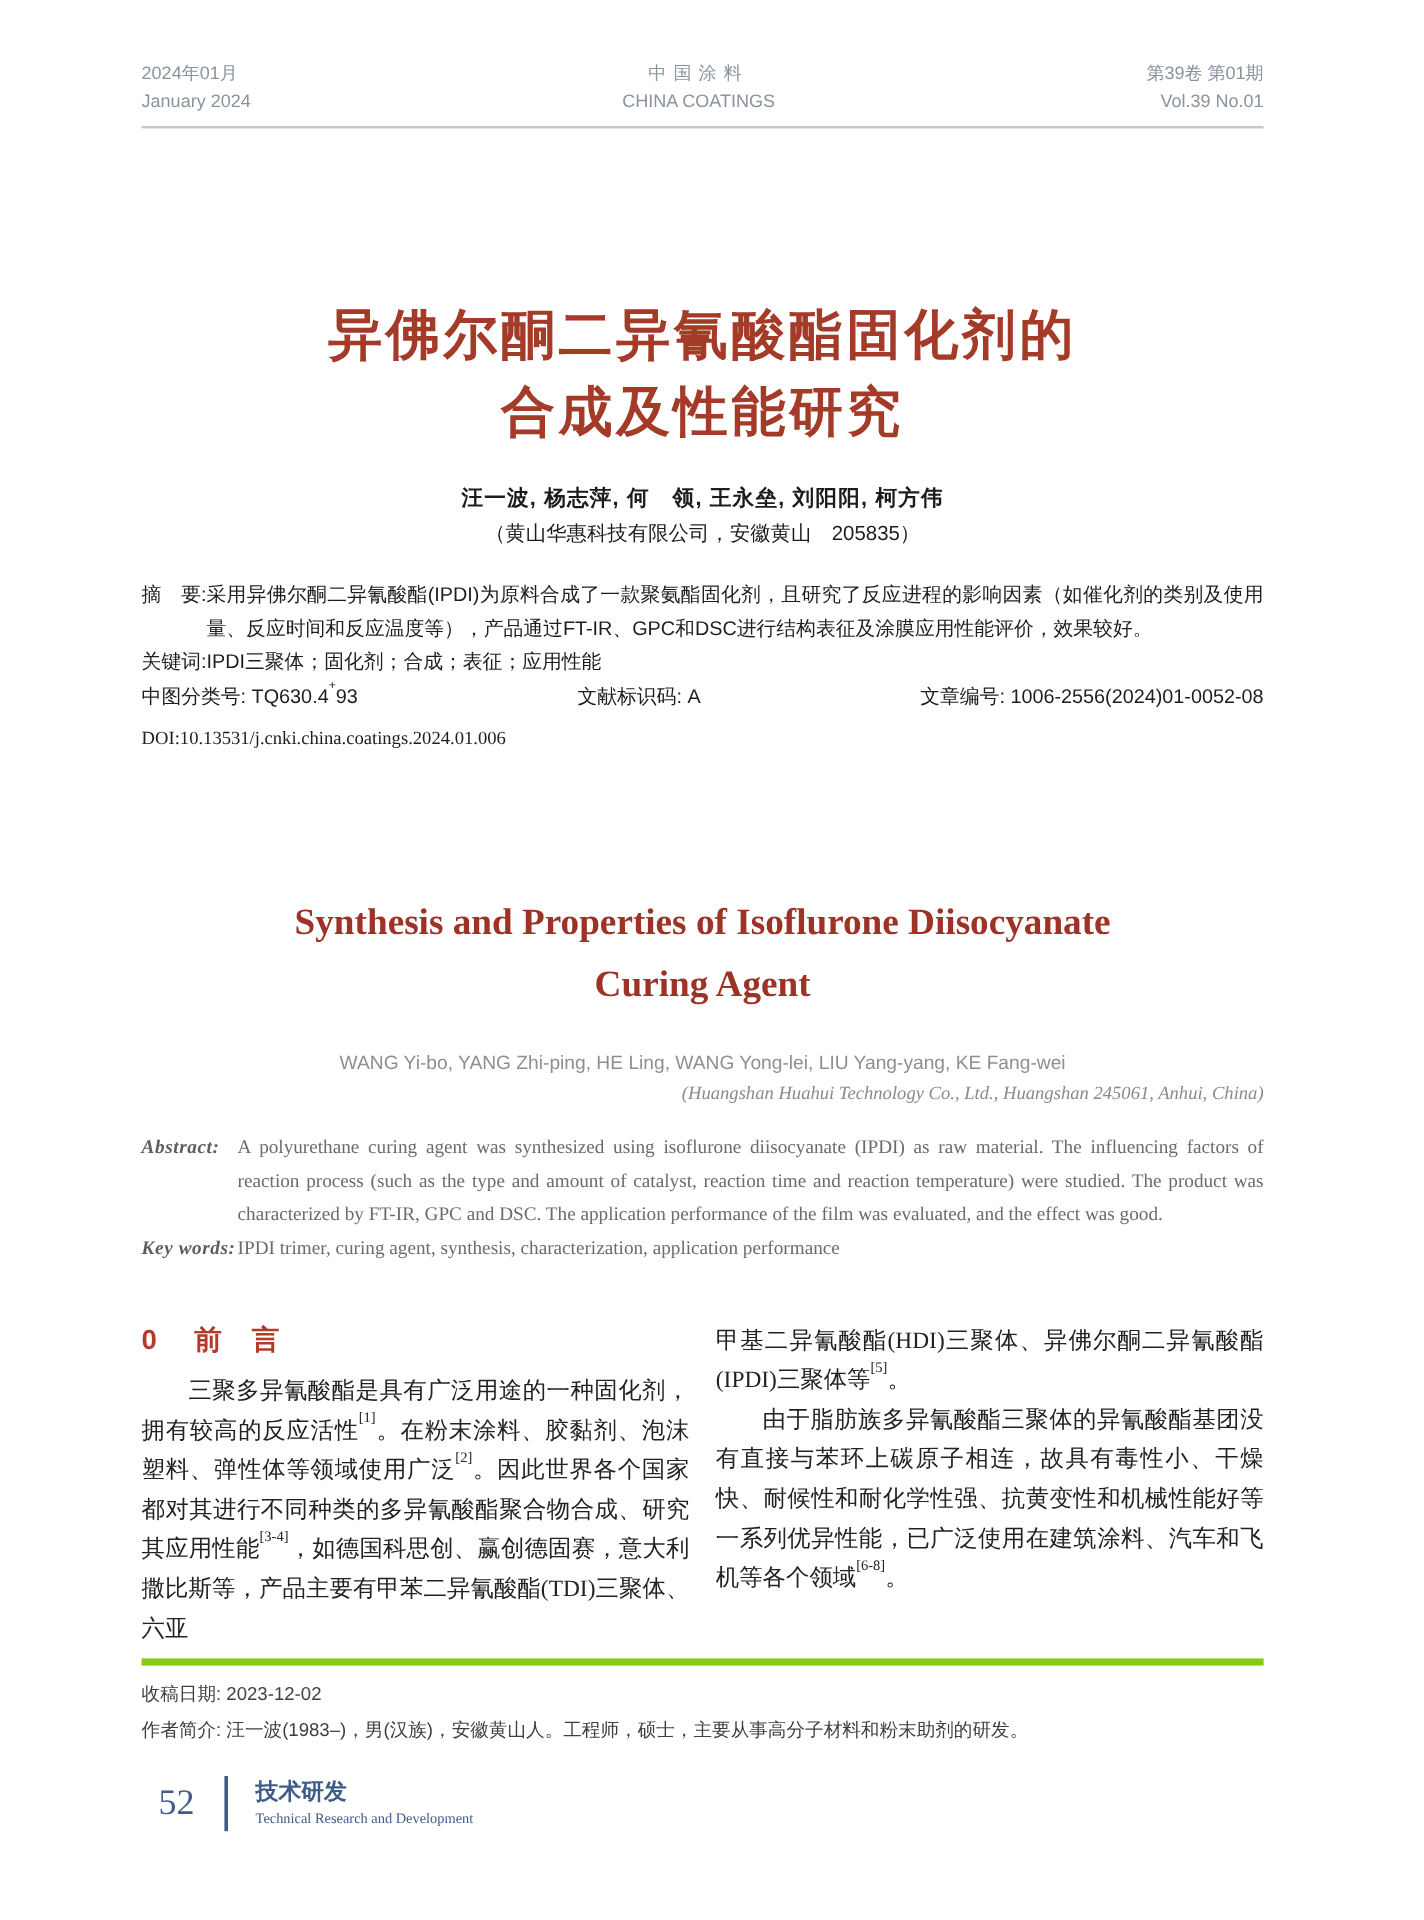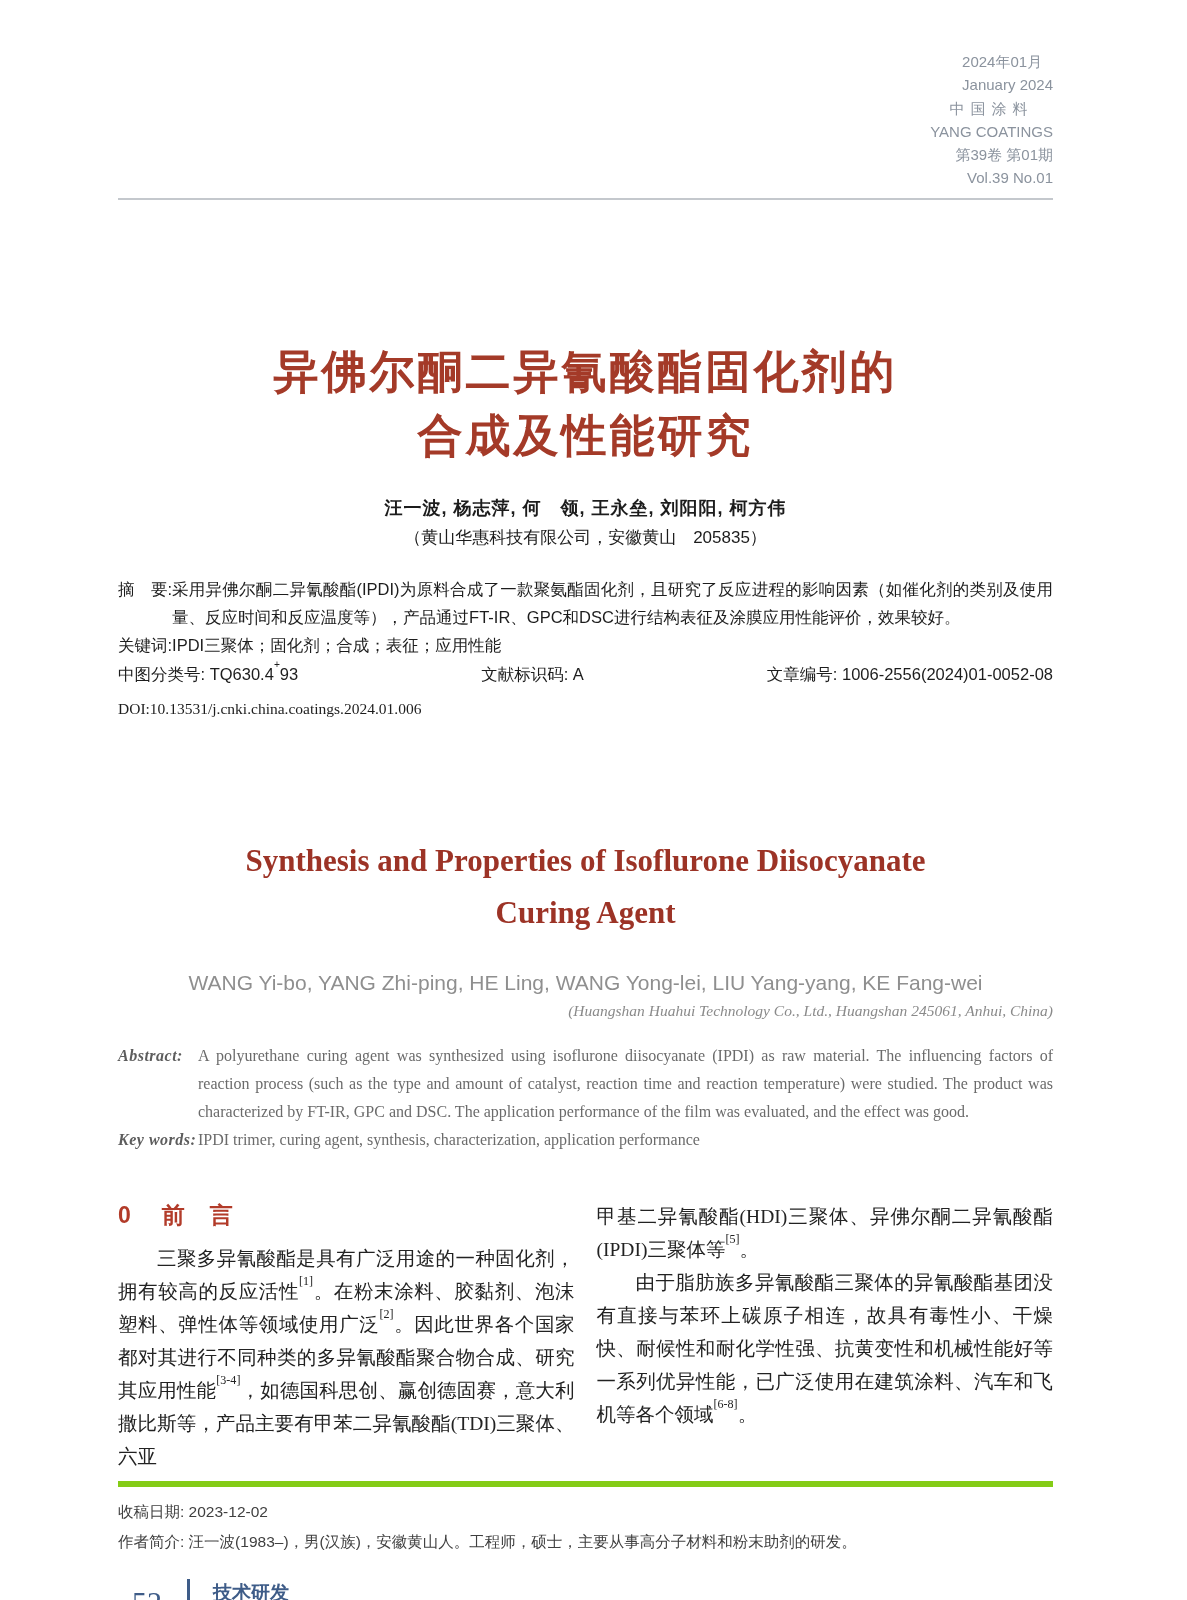--- a/index.html
+++ b/index.html
@@ -3,21 +3,21 @@
 <meta charset="utf-8">
 <style>
   html,body{margin:0;padding:0;background:#ffffff;}
   body{width:1187px;height:1600px;font-family:"Liberation Sans",sans-serif;color:#2b2b2b;overflow:hidden;}
   .page{position:relative;width:1187px;height:1600px;background:#fff;}
   .content{margin-left:118px;margin-right:134px;}
 
   
   .jheader{display:flex;justify-content:space-between;align-items:flex-end;
            padding-top:50px;padding-bottom:8px;border-bottom:2px solid #c4c8cd;
-           color:#8b939e;font-size:15px;line-height:1.55;flex-direction:column;}
+           color:#8b939e;font-size:15px;line-height:1.55;}
   .jheader .hcol{display:flex;flex-direction:column;}
   .hcol.center{text-align:center;}
   .hcol.right{text-align:right;}
   .zh-spaced{letter-spacing:6px;}
 
   
   .cn-title{margin-top:140px;text-align:center;color:#a43a28;font-weight:bold;
             font-size:45px;line-height:64px;letter-spacing:3px;}
   .cn-authors{margin-top:28px;text-align:center;font-size:18px;font-weight:bold;color:#1c1c1c;letter-spacing:1px;}
   .cn-affil{margin-top:6px;text-align:center;font-size:17px;color:#1c1c1c;}
@@ -27,21 +27,21 @@
   .meta-row{display:flex;}
   .meta-label{white-space:nowrap;}
   .meta-text{flex:1;text-align:justify;}
   .clc-row{display:flex;justify-content:space-between;margin-top:1px;}
   .doi{margin-top:7px;font-family:"Liberation Serif",serif;font-size:15.5px;color:#1d1d1d;}
   sup{font-size:0.62em;position:relative;top:-0.45em;line-height:0;}
 
   
   .en-title{margin-top:112px;text-align:center;color:#9c3326;font-weight:bold;
             font-family:"Liberation Serif",serif;font-size:31px;line-height:52px;}
-  .en-authors{margin-top:32px;text-align:center;color:#8f8f8f;font-size:21px;}
+  .en-authors{margin-top:32px;text-align:center;color:#8f8f8f;font-size:16px;}
   .en-affil{margin-top:7px;text-align:right;color:#8a8a8a;font-size:15.5px;
             font-family:"Liberation Serif",serif;font-style:italic;}
 
   
   .meta-en{margin-top:22px;font-family:"Liberation Serif",serif;color:#6b6b6b;
            font-size:16px;line-height:28px;}
   .meta-en .meta-label{font-weight:bold;color:#5d5d5d;letter-spacing:0.5px;min-width:80px;font-style:italic;}
   .meta-en .meta-text{flex:1;text-align:justify;}
 
   
@@ -73,21 +73,21 @@
 <div class="page">
   <div class="content">
 
     <div class="jheader">
       <div class="hcol left">
         <span>2024年01月</span>
         <span>January 2024</span>
       </div>
       <div class="hcol center">
         <span class="zh-spaced">中国涂料</span>
-        <span>YANG COATINGS</span>
+        <span>CHINA COATINGS</span>
       </div>
       <div class="hcol right">
         <span>第39卷 第01期</span>
         <span>Vol.39  No.01</span>
       </div>
     </div>
 
     <div class="cn-title">
       <div>异佛尔酮二异氰酸酯固化剂的</div>
       <div>合成及性能研究</div>

